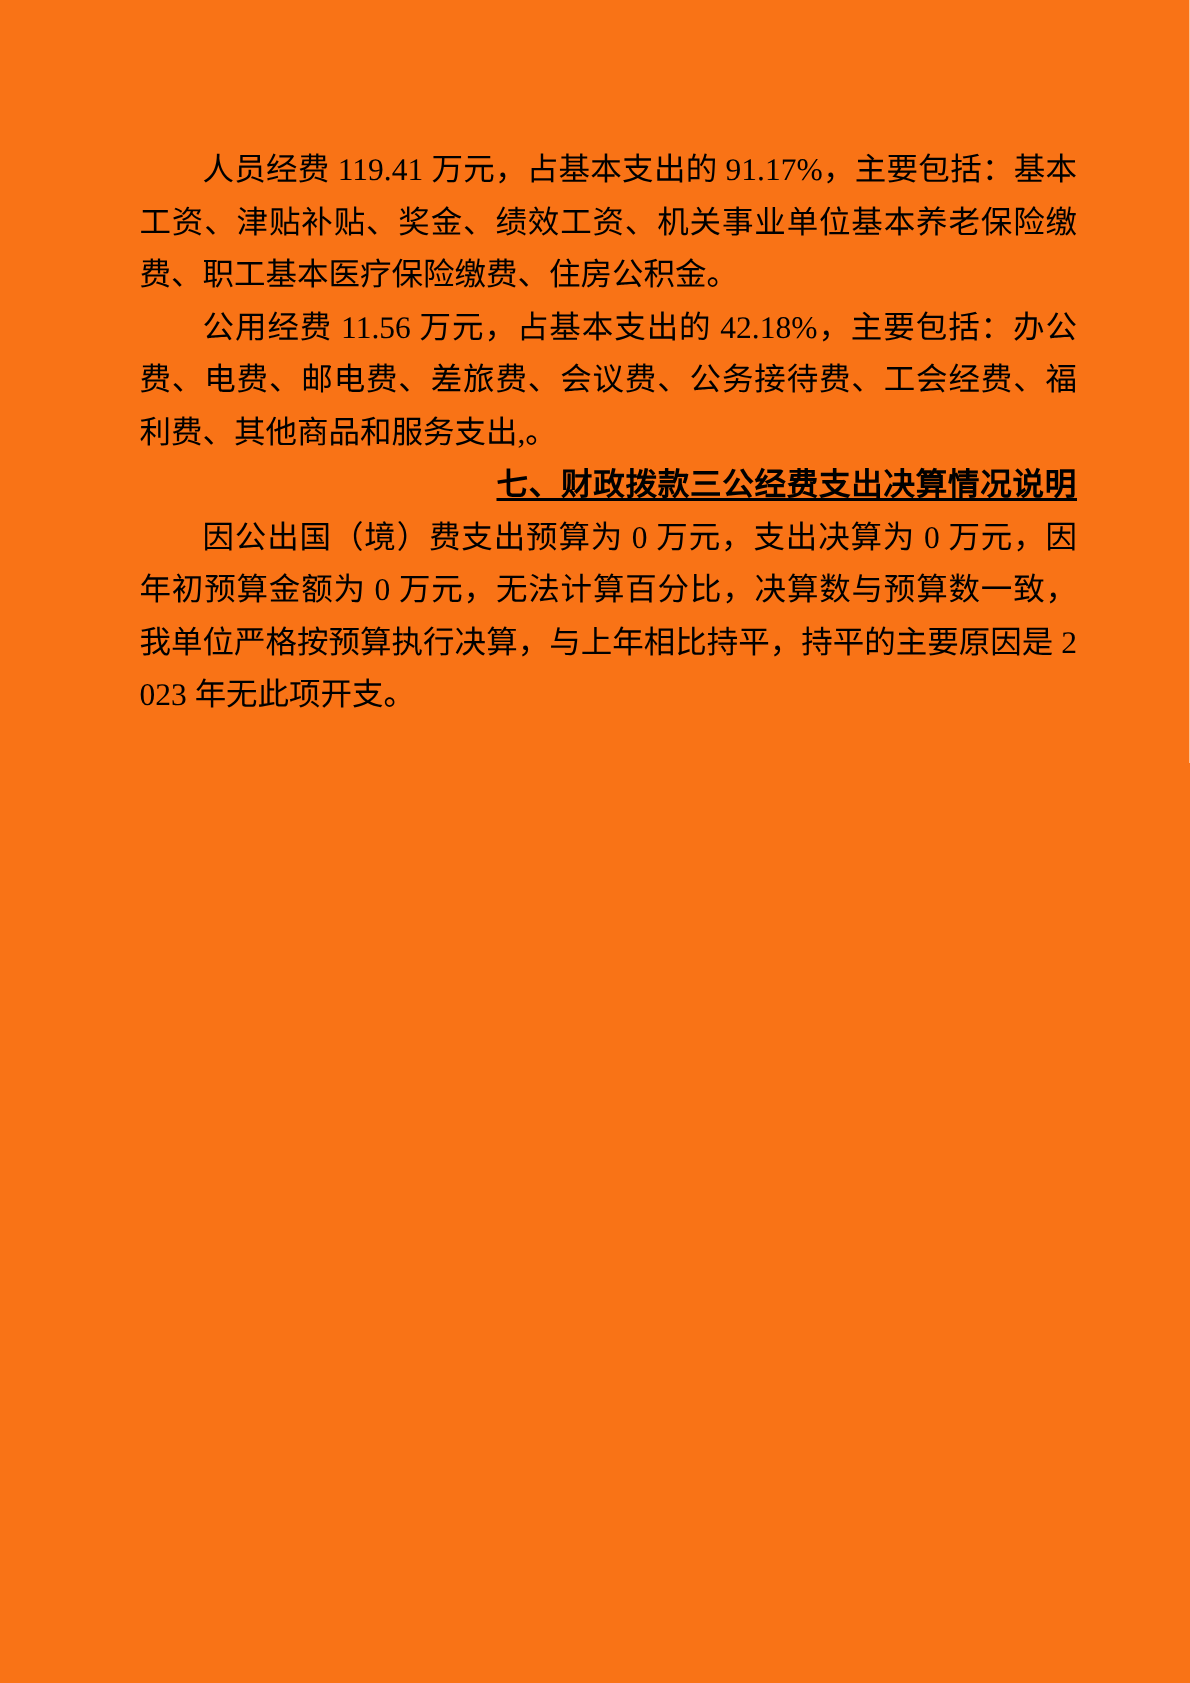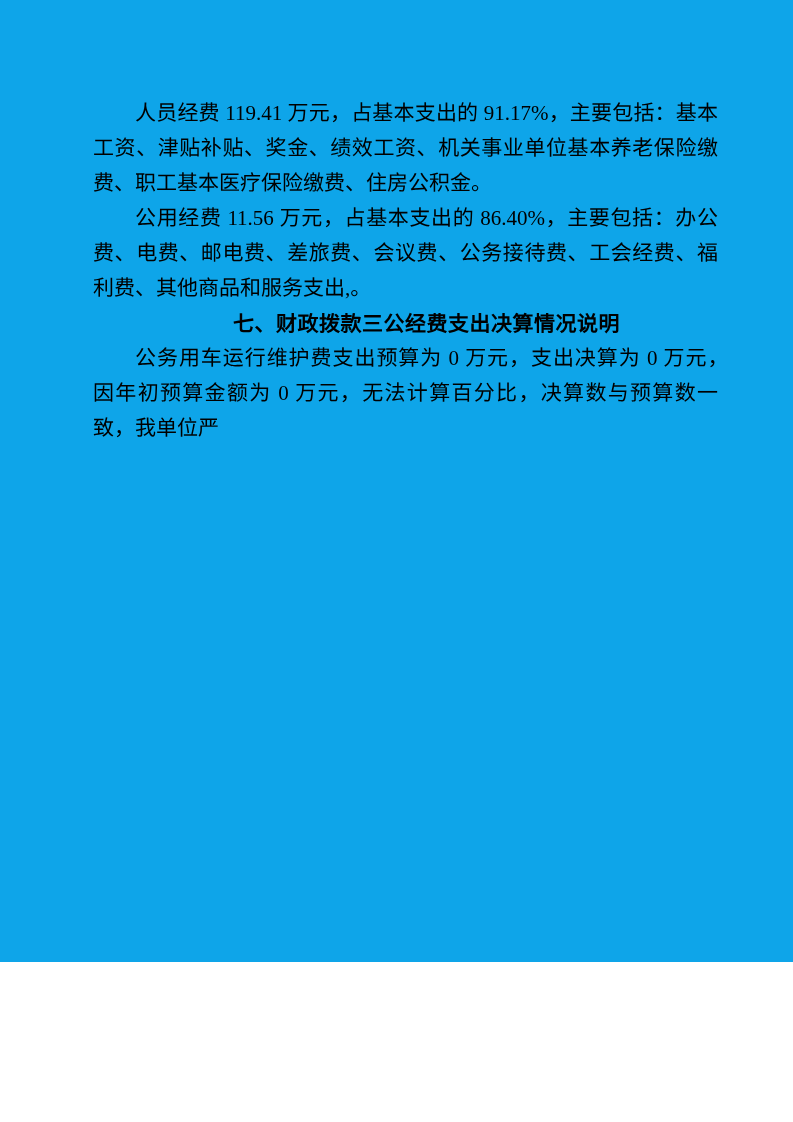--- a/index.html
+++ b/index.html
@@ -3,23 +3,23 @@
 <meta charset="utf-8">
 <style>
   html, body {
     margin: 0;
     padding: 0;
     background: #ffffff;
   }
   .page {
     position: relative;
     width: 793px;
-    height: 962px;
+    height: 1122px;
     box-sizing: border-box;
-    background: #0ea5e9;
+    background: #f97316;
     color: #000000;
     padding: 96px 75px 0 93px;
     overflow: hidden;
   }
   .para {
     margin: 0;
     font-family: "Liberation Serif", "DejaVu Serif", serif;
     font-size: 21px;
     line-height: 35px;
     text-align: justify;
@@ -28,26 +28,27 @@
     word-break: break-all;
     color: #000000;
   }
   .heading1, .heading2 {
     margin: 0;
     font-family: "Liberation Sans", "DejaVu Sans", sans-serif;
     font-weight: bold;
     font-size: 21px;
     line-height: 35px;
     text-indent: 2em;
-    text-align: center;
+    text-align: right;
     color: #000000;
     letter-spacing: 0.5px;
+    text-decoration: underline;
   }
 </style>
 </head>
 <body>
 
 <div class="page">
   <p class="para">人员经费 119.41 万元，占基本支出的 91.17%，主要包括：基本工资、津贴补贴、奖金、绩效工资、机关事业单位基本养老保险缴费、职工基本医疗保险缴费、住房公积金。</p>
-  <p class="para">公用经费 11.56 万元，占基本支出的 86.40%，主要包括：办公费、电费、邮电费、差旅费、会议费、公务接待费、工会经费、福利费、其他商品和服务支出,。</p>
+  <p class="para">公用经费 11.56 万元，占基本支出的 42.18%，主要包括：办公费、电费、邮电费、差旅费、会议费、公务接待费、工会经费、福利费、其他商品和服务支出,。</p>
   <p class="heading1">七、财政拨款三公经费支出决算情况说明</p>
-  <p class="para">公务用车运行维护费支出预算为 0 万元，支出决算为 0 万元，　因年初预算金额为 0 万元，无法计算百分比，决算数与预算数一致，我单位严</p>
+  <p class="para">因公出国（境）费支出预算为 0 万元，支出决算为 0 万元，因年初预算金额为 0 万元，无法计算百分比，决算数与预算数一致，我单位严格按预算执行决算，与上年相比持平，持平的主要原因是 2023 年无此项开支。</p>
 </div>
 
 </body></html>

